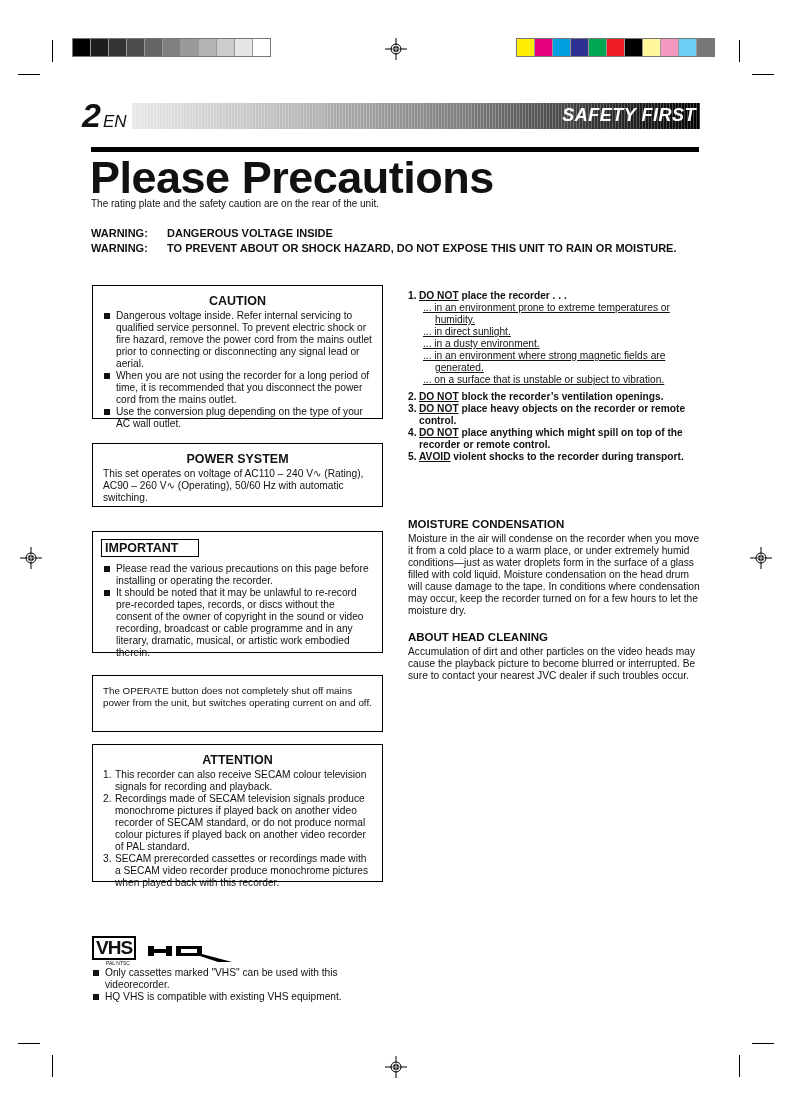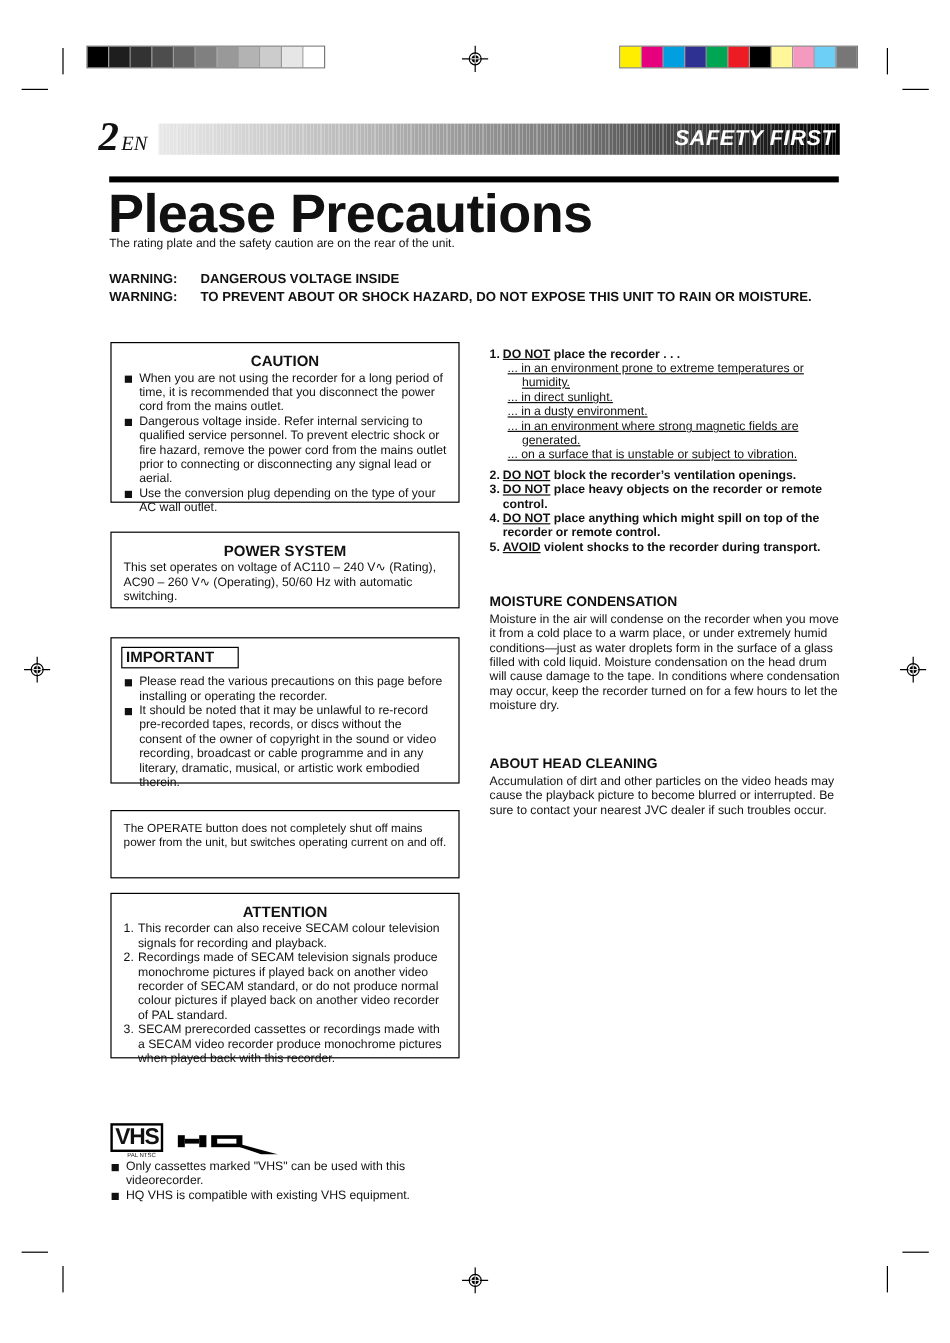--- a/index.html
+++ b/index.html
@@ -6,21 +6,21 @@
   body { width:792px; height:1119px; position:relative; overflow:hidden; font-family:"Liberation Sans", sans-serif; color:#111; }
   
   .hline { position:absolute; height:1px; background:#000; }
   .vline { position:absolute; width:1px; background:#000; }
   .reg { position:absolute; width:22px; height:22px; }
   
   .swatches { position:absolute; display:flex; border:1px solid #777; }
   .sw { width:17px; height:17px; border-right:1px solid #999; }
   .sw:last-child { border-right:none; }
   
-  .pagenum { position:absolute; left:82px; top:98px; font-family:Liberation Serif, serif; font-style:italic; font-size:34px; font-weight:bold; line-height:34px; }
+  .pagenum { position:absolute; left:82px; top:98px; font-family:Liberation Sans, sans-serif; font-style:italic; font-size:34px; font-weight:bold; line-height:34px; }
   .pagenum small { font-size:17px; font-weight:normal; margin-left:2px; }
   .gradbar { position:absolute; left:132px; top:103px; width:568px; height:26px;
     background: repeating-linear-gradient(90deg, rgba(255,255,255,0.25) 0 1px, rgba(0,0,0,0) 1px 3px), linear-gradient(90deg,#e8e8e8 0%, #b8b8b8 30%, #7a7a7a 60%, #2a2a2a 85%, #000 100%); }
   .gradbar span { position:absolute; right:4px; top:2px; color:#fff; font-style:italic; font-weight:bold; font-size:18px; letter-spacing:0.5px; }
   .rule { position:absolute; left:91px; top:147px; width:608px; height:5px; background:#000; }
   .title { position:absolute; left:90px; top:152px; font-size:45px; font-weight:bold; letter-spacing:-0.5px; }
   .subtitle { position:absolute; left:91px; top:198px; font-size:10px; }
   .warn { position:absolute; left:91px; font-size:11px; font-weight:bold; }
   .warn .lbl { display:inline-block; }
   
@@ -121,22 +121,22 @@
     <span>SAFETY FIRST</span>
   </div>
 <div class="rule"></div>
 <div class="title">Please Precautions</div>
 <div class="subtitle">The rating plate and the safety caution are on the rear of the unit.</div>
 <div class="warn" style="top:227px;"><span class="lbl" style="width:76px;">WARNING:</span><span>DANGEROUS VOLTAGE INSIDE</span></div>
 <div class="warn" style="top:242px;"><span class="lbl" style="width:76px;">WARNING:</span><span>TO PREVENT ABOUT OR SHOCK HAZARD, DO NOT EXPOSE THIS UNIT TO RAIN OR MOISTURE.</span></div>
 
 <div class="box" style="top:285px;height:134px;">
   <h3>CAUTION</h3>
+  <div class="bul">Dangerous voltage inside. Refer internal servicing to qualified service personnel. To prevent electric shock or fire hazard, remove the power cord from the mains outlet prior to connecting or disconnecting any signal lead or aerial.</div>
   <div class="bul">When you are not using the recorder for a long period of time, it is recommended that you disconnect the power cord from the mains outlet.</div>
-  <div class="bul">Dangerous voltage inside. Refer internal servicing to qualified service personnel. To prevent electric shock or fire hazard, remove the power cord from the mains outlet prior to connecting or disconnecting any signal lead or aerial.</div>
   <div class="bul">Use the conversion plug depending on the type of your AC wall outlet.</div>
 </div>
 
 <div class="box" style="top:443px;height:64px;">
   <h3>POWER SYSTEM</h3>
   <div>This set operates on voltage of AC110 – 240 V∿ (Rating), AC90 – 260 V∿ (Operating), 50/60 Hz with automatic switching.</div>
 </div>
 
 <div class="box" style="top:531px;height:122px;">
   <h3 class="framed">IMPORTANT</h3>
@@ -182,21 +182,21 @@
   <div class="dots">... in a dusty environment.</div>
   <div class="dots">... in an environment where strong magnetic fields are generated.</div>
   <div class="dots">... on a surface that is unstable or subject to vibration.</div>
   <div style="height:5px"></div>
   <div class="item"><span class="n">2.</span><u>DO NOT</u><span> block the recorder’s ventilation openings.</span></div>
   <div class="item"><span class="n">3.</span><u>DO NOT</u><span> place heavy objects on the recorder or remote control.</span></div>
   <div class="item"><span class="n">4.</span><u>DO NOT</u><span> place anything which might spill on top of the recorder or remote control.</span></div>
   <div class="item"><span class="n">5.</span><u>AVOID</u><span> violent shocks to the recorder during transport.</span></div>
 </div>
 
-<div class="rc" style="top:496px;">
+<div class="rc" style="top:518px;">
   <h4>MOISTURE CONDENSATION</h4>
   <div>Moisture in the air will condense on the recorder when you move it from a cold place to a warm place, or under extremely humid conditions—just as water droplets form in the surface of a glass filled with cold liquid. Moisture condensation on the head drum will cause damage to the tape. In conditions where condensation may occur, keep the recorder turned on for a few hours to let the moisture dry.</div>
 </div>
 
 <div class="rc" style="top:631px;">
   <h4>ABOUT HEAD CLEANING</h4>
   <div>Accumulation of dirt and other particles on the video heads may cause the playback picture to become blurred or interrupted. Be sure to contact your nearest JVC dealer if such troubles occur.</div>
 </div>
 
 </body></html>

